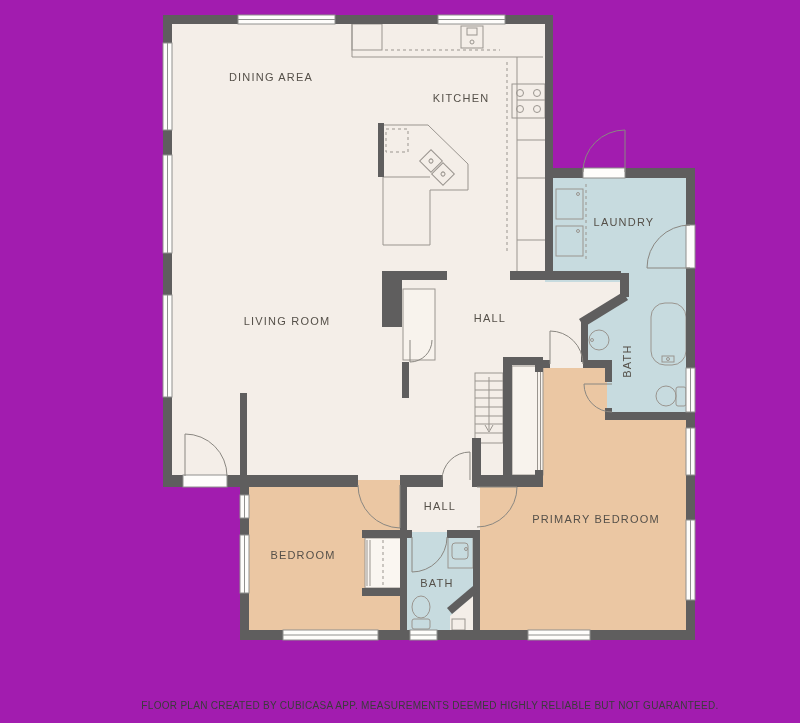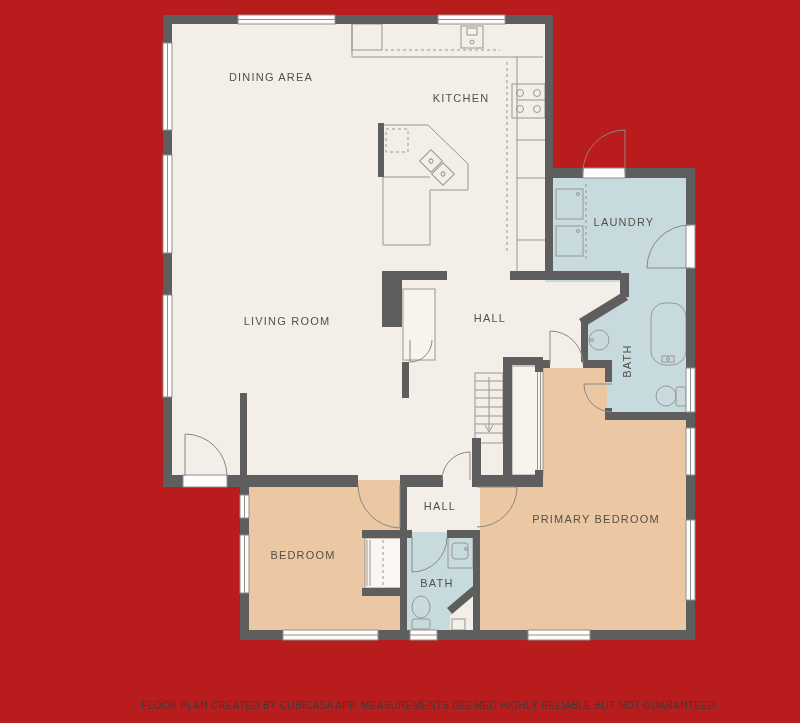--- a/index.html
+++ b/index.html
@@ -1,16 +1,16 @@
 <!DOCTYPE html>
 <html><head>
 <meta charset="utf-8">
 <style>
   html,body{margin:0;padding:0;background:#ffffff;}
-  .canvas{position:relative;width:800px;height:723px;background:#b91c1c;overflow:hidden;
+  .canvas{position:relative;width:800px;height:723px;background:#a21caf;overflow:hidden;
           font-family:"Liberation Sans",sans-serif;}
   svg{position:absolute;left:0;top:0;}
   text{font-family:"Liberation Sans",sans-serif;}
   .room-label{font-size:11px;letter-spacing:1.2px;}
   .footer-note{font-size:10px;letter-spacing:0.3px;}
 </style>
 </head>
 <body>
 
 <div class="canvas">

